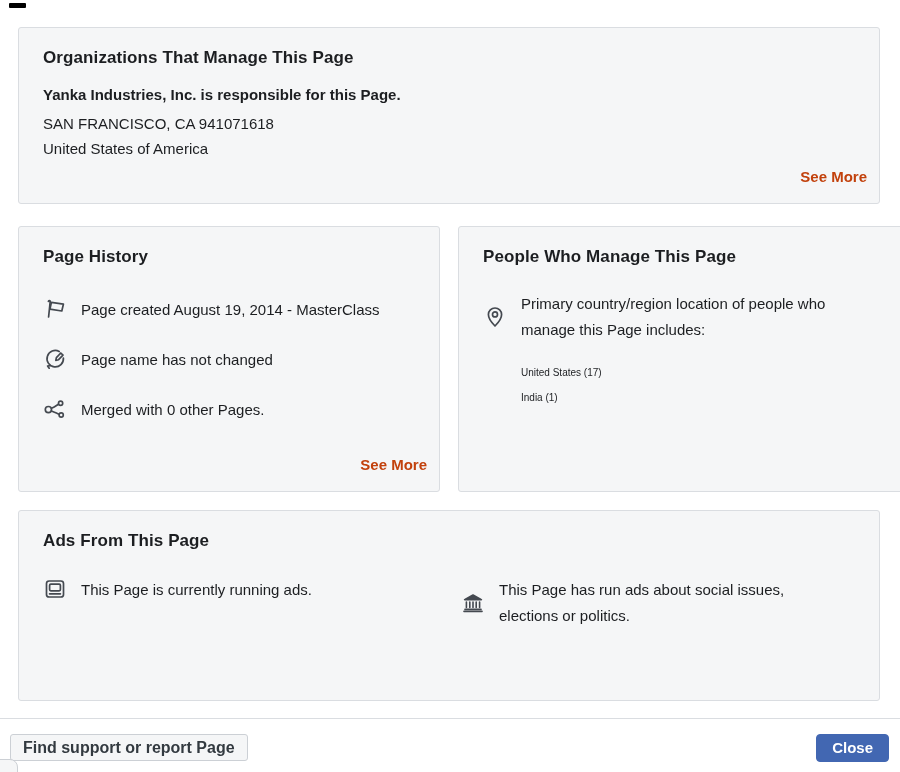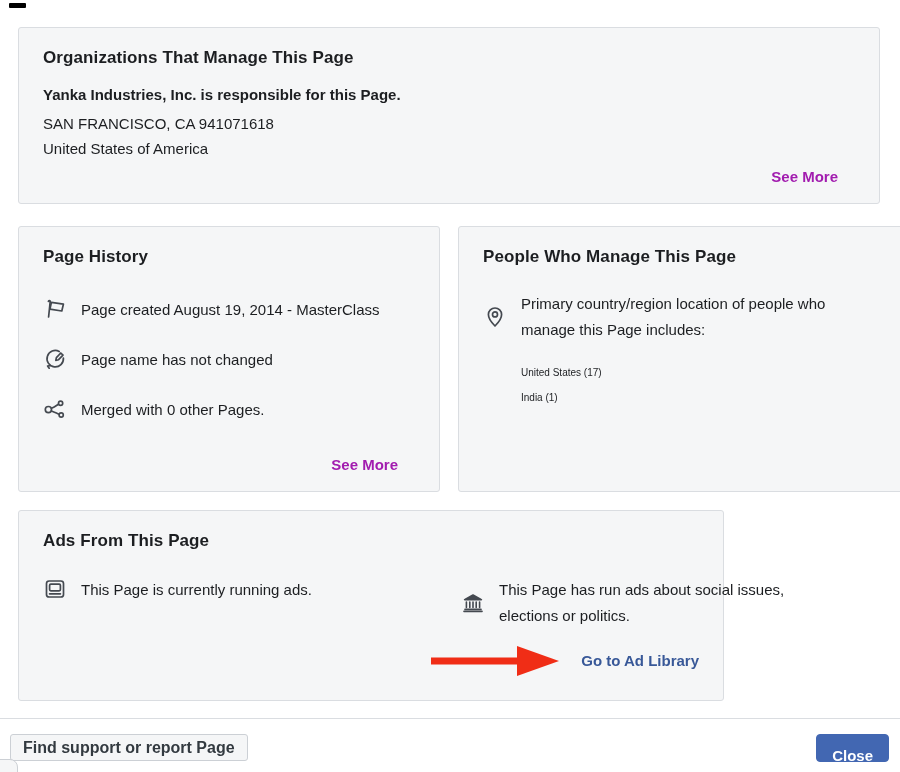--- a/index.html
+++ b/index.html
@@ -10,28 +10,28 @@
     -webkit-font-smoothing:antialiased;
   }
   .top-mark{position:absolute;left:9px;top:3px;width:17px;height:5px;background:#000;border-radius:1px;}
   .card{
     position:absolute;background:#f5f6f7;border:1px solid #dadde1;border-radius:3px;
     box-sizing:border-box;padding:20px 24px;
   }
   .card-title{font-size:17px;font-weight:bold;margin:0 0 18px 0;color:#1c1e21;letter-spacing:.1px;}
   .bold{font-weight:normal;}
   .see-more{
-    position:absolute;right:41px;bottom:18px;
-    color:#a21caf;font-weight:bold;font-size:15px;cursor:pointer;text-decoration:none;
+    position:absolute;right:12px;bottom:18px;
+    color:#c2410c;font-weight:bold;font-size:15px;cursor:pointer;text-decoration:none;
   }
   
   #card-org{left:18px;top:27px;width:862px;height:177px;}
   #card-history{left:18px;top:226px;width:422px;height:266px;}
   #card-people{left:458px;top:226px;width:506px;height:266px;}
-  #card-ads{left:18px;top:510px;width:706px;height:191px;}
+  #card-ads{left:18px;top:510px;width:862px;height:191px;}
 
   #card-org .responsible{font-size:15px;font-weight:bold;margin:0 0 8px 0;}
   #card-org .addr{font-size:15px;line-height:25px;}
 
   .icon-row{display:flex;align-items:center;margin-bottom:27px;}
   .icon-row.top{align-items:center;}
   .icon-cell{width:24px;height:24px;flex:0 0 24px;margin-right:14px;display:flex;align-items:center;justify-content:center;}
   .icon-cell svg{display:block;}
   .row-text{font-size:15px;}
 
@@ -57,21 +57,21 @@
   .btn-support{
     position:absolute;left:10px;top:734px;height:27px;box-sizing:border-box;
     background:#f5f6f7;border:1px solid #ccd0d5;border-radius:3px;
     font-family:inherit;font-size:16px;font-weight:bold;color:#333a40;
     padding:0 12px;line-height:24px;cursor:pointer;
   }
   .btn-close{
     position:absolute;right:11px;top:734px;height:28px;box-sizing:border-box;
     background:#4267b2;border:1px solid #4267b2;border-radius:4px;
     font-family:inherit;font-size:15px;font-weight:bold;color:#ffffff;
-    padding:8px 15px;line-height:26px;cursor:pointer;
+    padding:0 15px;line-height:26px;cursor:pointer;
   }
   .corner-peek{
     position:absolute;left:-8px;top:759px;width:24px;height:18px;
     background:#f5f6f7;border:1px solid #ccd0d5;border-top-right-radius:8px;
   }
 </style>
 </head>
 <body>
 
 <div class="top-mark"></div>
@@ -168,28 +168,19 @@
             <path d="M5.4 11 V16.4 M8.8 11 V16.4 M12 11 V16.4 M15.2 11 V16.4 M18.6 11 V16.4"></path>
             <path d="M4 18.4 H20"></path>
             <path d="M3 20.4 H21"></path>
           </svg>
         </span>
         <span class="pol-text">This Page has run ads about social issues, elections or politics.</span>
       </div>
     </div>
   </div>
 
-  <div class="adlib-row">
-    <span class="arrow-wrap">
-      <svg width="132" height="32" viewBox="0 0 132 32">
-        <rect x="2" y="13.5" width="90" height="7" fill="#f02d16"></rect>
-        <path d="M88 2 L130 17 L88 32 Z" fill="#f02d16"></path>
-      </svg>
-    </span>
-    <a class="adlib-link">Go to Ad Library</a>
-  </div>
 </section>
 
 <div class="separator"></div>
 
 <button class="btn-support">Find support or report Page</button>
 <div class="corner-peek"></div>
 <button class="btn-close">Close</button>
 
 </body></html>

